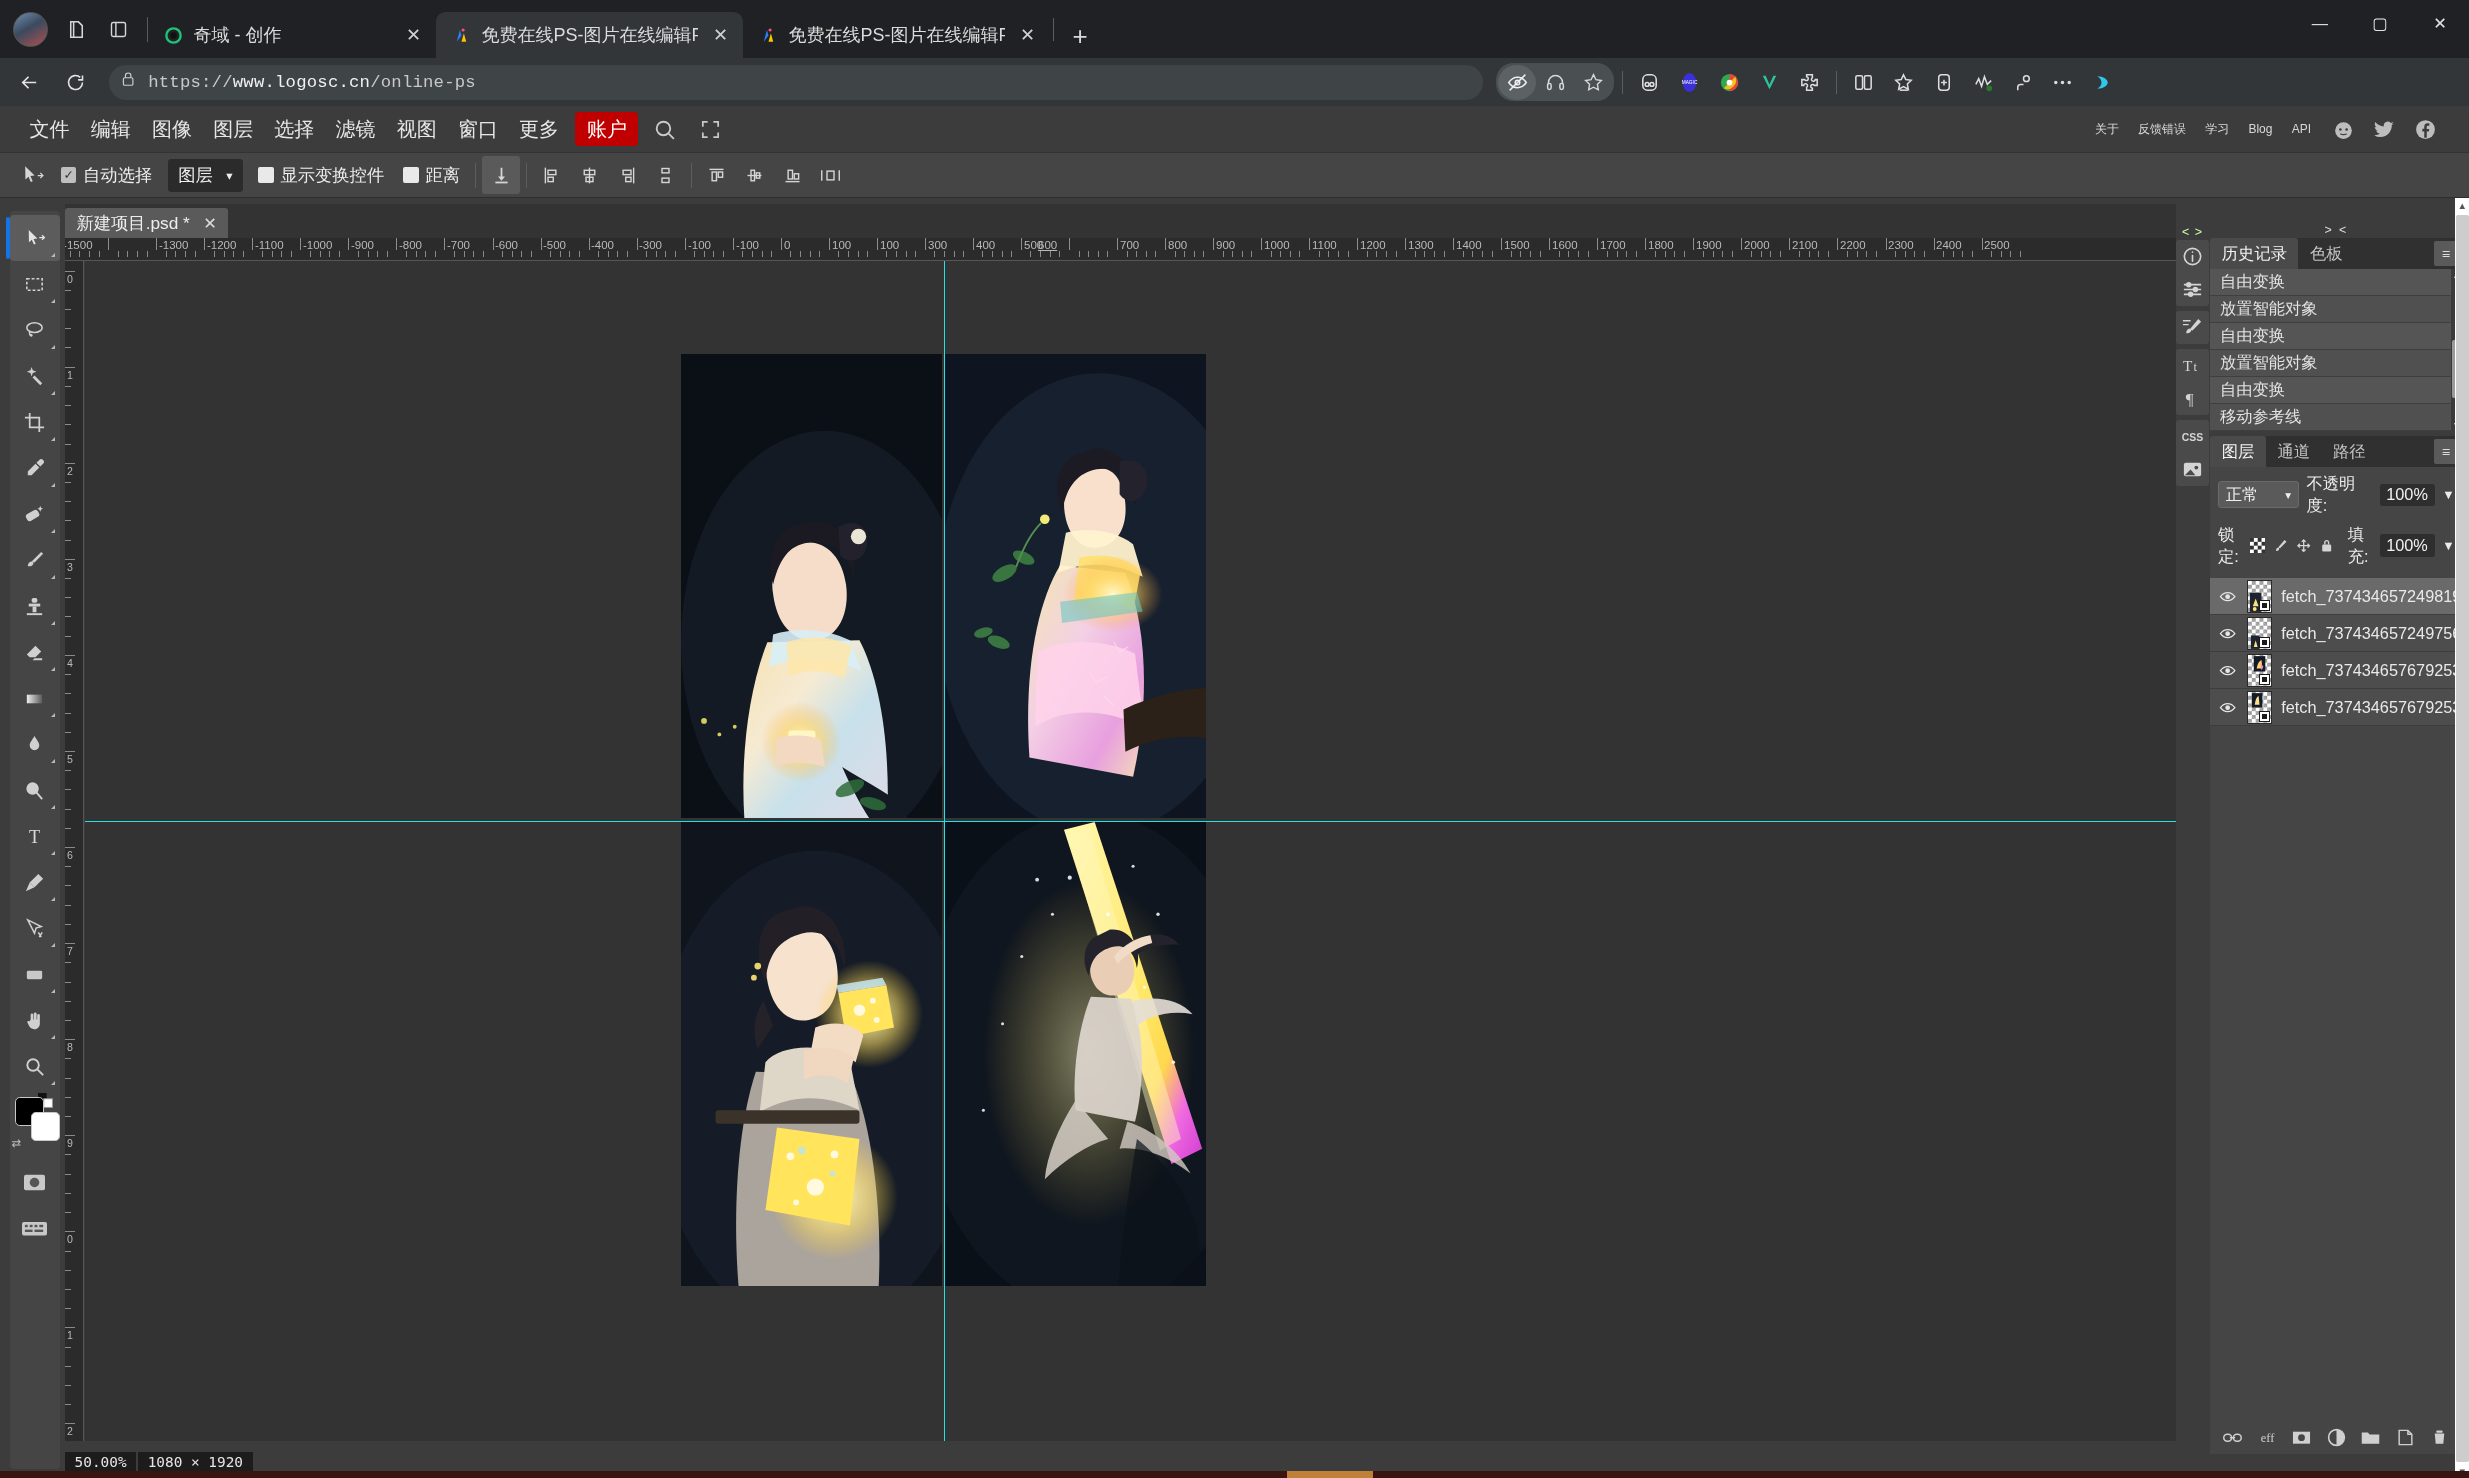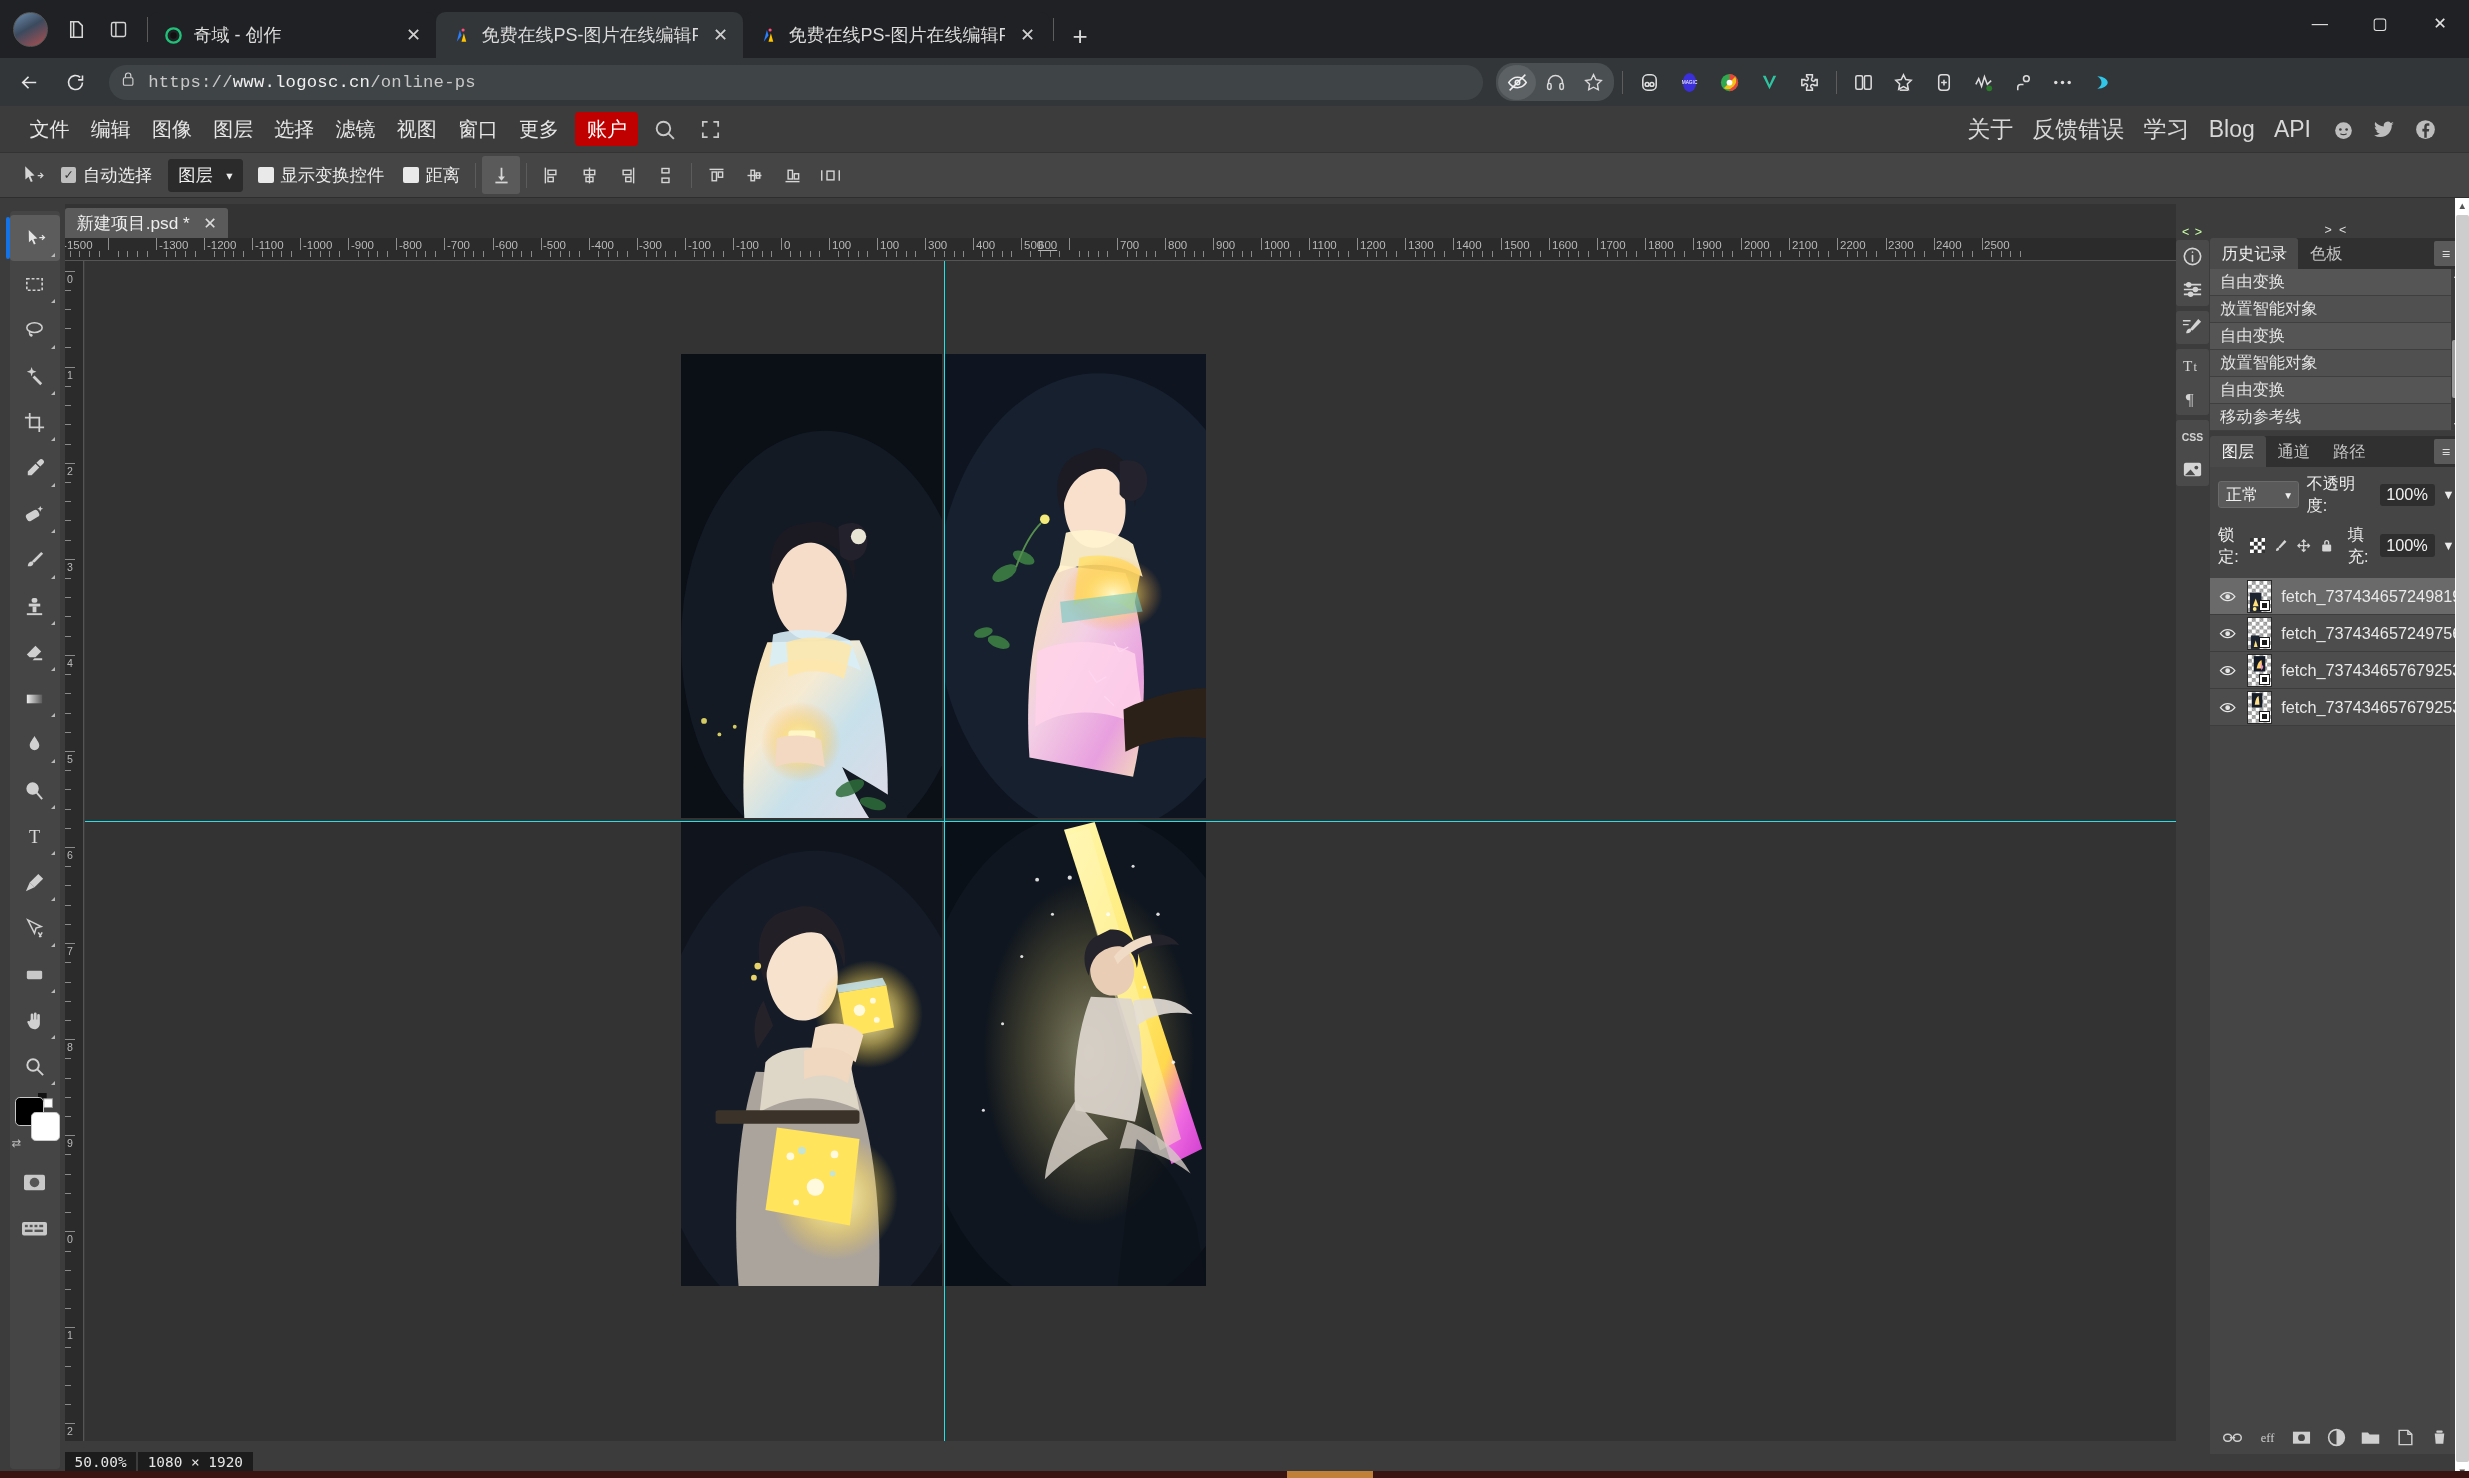--- a/index.html
+++ b/index.html
@@ -70,21 +70,21 @@
     background:#3c3c3c;
   }
   .ps-menubar{
     height:46px; background:#3c3c3c; display:flex; align-items:center;
     padding-left:19px; gap:0; position:relative;
   }
   .mi{ font-size:20px; color:#e6e6e6; padding:3.8px 10.6px; white-space:nowrap; }
   .mi.acct{ background:#c00000; color:#fff; border-radius:3.8px; padding:3.8px 11.5px; margin-left:5.8px; }
   .mi-ic{ width:40px;height:38px;display:flex;align-items:center;justify-content:center;color:#c9c9c9;margin-left:5.8px;}
   .ps-menu-right{ position:absolute; right:27px; top:0; height:46px; display:flex; align-items:center; gap:0; }
-  .ps-menu-right .mi{ font-size:23px; color:#d8d8d8; padding:3.8px 9.6px; }
+  .ps-menu-right .mi{ font-size:12px; color:#d8d8d8; padding:3.8px 9.6px; }
   .soc{ width:35px;height:35px;display:flex;align-items:center;justify-content:center;margin-left:5.8px;color:#cfcfcf;}
 
   .ps-options{
     height:46px; background:#454545; display:flex; align-items:center;
     padding-left:13.4px; gap:0; border-top:1px solid #333; border-bottom:1px solid #2e2e2e;
   }
   .opt-ic{ width:38px;height:38px;display:flex;align-items:center;justify-content:center;color:#d2d2d2;}
   .chk{ display:flex; align-items:center; gap:6.7px; margin:0 9.6px; font-size:17.3px; color:#ededed; }
   .cbox{ width:15.4px;height:15.4px; background:#bfbfbf; border-radius:1.9px; display:flex;align-items:center;justify-content:center;color:#333;font-size:12.5px;line-height:1;}
   .cbox.off{ background:#e9e9e9; }

